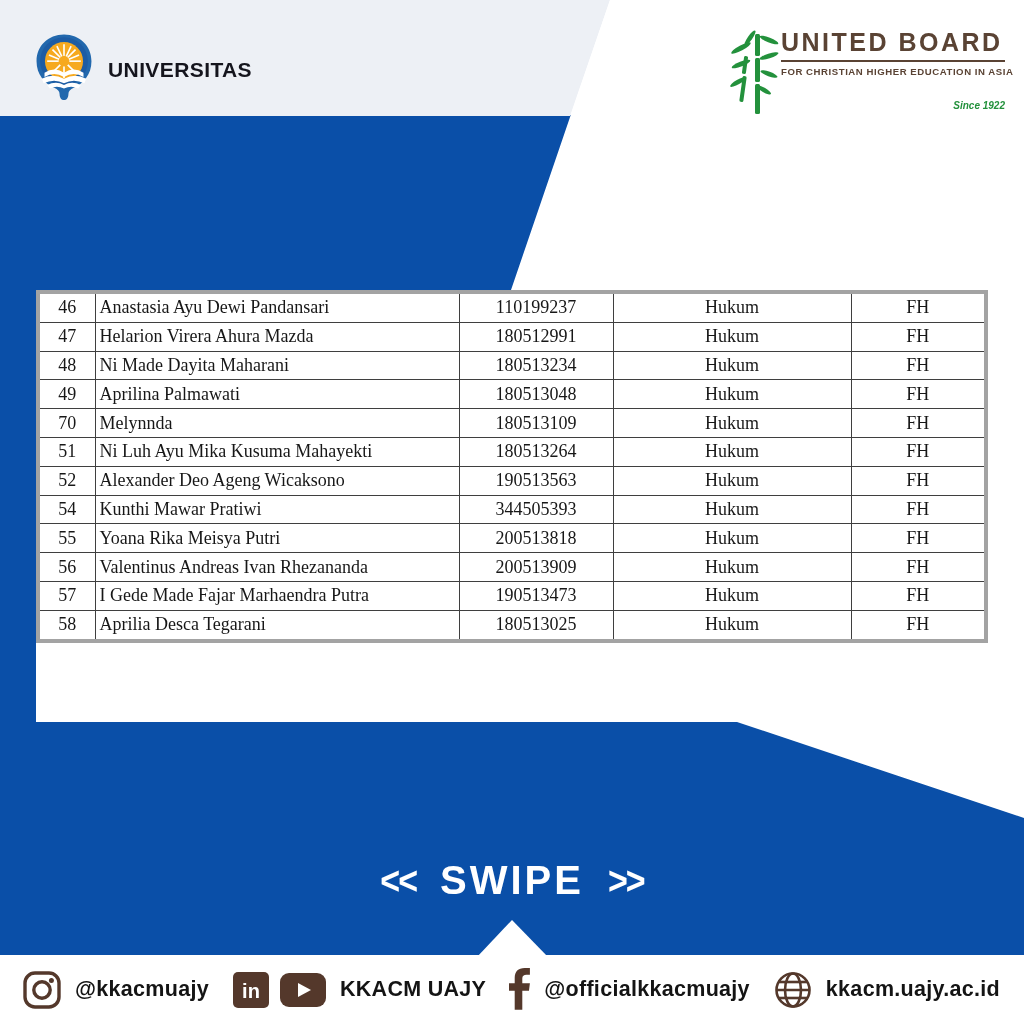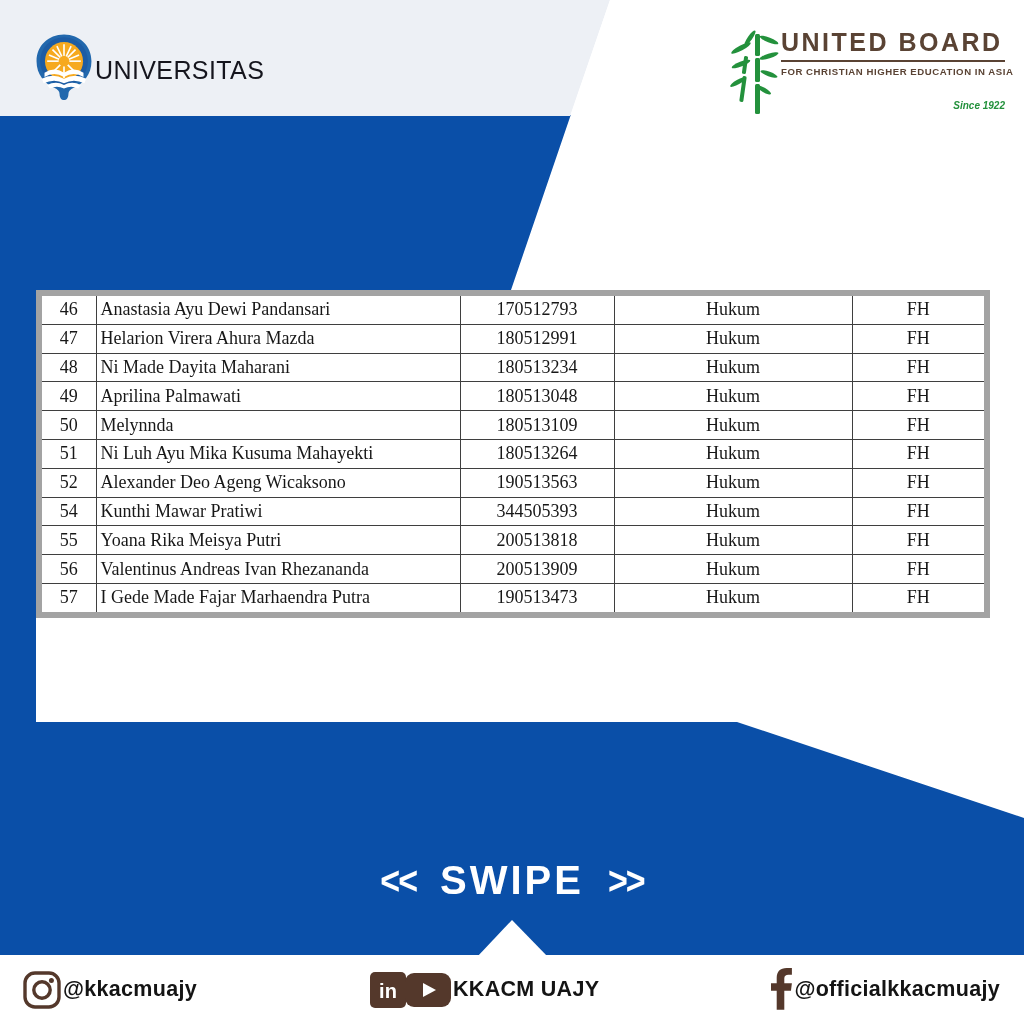--- a/index.html
+++ b/index.html
@@ -14,48 +14,48 @@
     clip-path:polygon(0 0,610px 0,570px 116px,0 116px);}
   .bg-panel{position:absolute;left:0;top:0;width:1024px;height:1024px;background:#ffffff;
     clip-path:polygon(610px 0,1024px 0,1024px 818px,737px 722px,36px 722px,36px 290px,511px 290px);}
   .bg-notch{position:absolute;left:0;top:0;width:1024px;height:1024px;background:#ffffff;
     clip-path:polygon(512px 920px,548px 957px,477px 957px);}
   .bg-footer{position:absolute;left:0;top:955px;width:1024px;height:69px;background:#ffffff;}
 
   
   .uajy{position:absolute;left:33px;top:31px;display:flex;align-items:center;}
   .uajy svg{width:62px;height:78px;}
-  .uajy-text{color:#15151d;font-weight:normal;line-height:26px;font-size:25px;letter-spacing:.4px;}
+  .uajy-text{margin-left:13px;color:#15151d;font-weight:bold;line-height:26px;font-size:21px;letter-spacing:.4px;}
   .ub{position:absolute;left:729px;top:28px;width:276px;}
   .ub-bamboo{position:absolute;left:0;top:2px;width:50px;height:88px;}
   .ub-main{margin-left:52px;}
   .ub-title{color:#5A4334;font-weight:bold;font-size:25px;letter-spacing:2.5px;white-space:nowrap;}
   .ub-rule{height:2px;background:#5A4334;margin-top:3px;}
   .ub-sub{color:#5A4334;font-weight:bold;font-size:9.6px;letter-spacing:.55px;margin-top:4px;white-space:nowrap;}
   .ub-since{color:#23913C;font-weight:bold;font-style:italic;font-size:10px;text-align:right;margin-top:23px;}
 
   
   .table-wrap{position:absolute;left:36px;top:290px;width:948px;}
   table.students{border-collapse:collapse;table-layout:fixed;width:948px;
     font-family:"Liberation Serif","DejaVu Serif",serif;font-size:18px;color:#171717;}
   table.students td{border:1px solid #3F3F3F;height:27.8px;padding:0 4px;overflow:hidden;white-space:nowrap;}
-  table.students{border:6px solid #a3a3a3;}
+  table.students{border:4px solid #a3a3a3;}
   td.c-no,td.c-npm,td.c-prodi,td.c-fak{text-align:center;}
   td.c-name{text-align:left;padding-left:7px;}
 
   
   .swipe{position:absolute;left:0;top:858px;width:1024px;display:flex;justify-content:center;
     align-items:center;gap:24px;color:#ffffff;font-weight:bold;}
   .swipe .chev{font-size:34px;letter-spacing:-2px;transform:scaleY(1.15);}
   .swipe .word{font-size:40px;letter-spacing:3px;}
 
   
   .footer{position:absolute;left:0;top:955px;width:1024px;height:69px;display:flex;
     align-items:center;justify-content:space-between;padding:0 24px 0 22px;box-sizing:border-box;}
-  .f-item{display:flex;align-items:center;gap:1px;}
+  .f-item{display:flex;align-items:center;gap:13px;}
   .f-label{font-weight:bold;font-size:21.5px;color:#141414;letter-spacing:.3px;white-space:nowrap;}
   .f-item svg{display:block;}
 </style>
 </head>
 <body>
 
 <div class="canvas">
 
   <div class="bg-blue"></div>
   <div class="bg-gray"></div>
@@ -124,21 +124,21 @@
         <col style="width:57px">
           <col style="width:364px">
           <col style="width:154px">
         <col style="width:238px">
           <col style="width:135px">
       </colgroup>
       <tbody>
     <tr>
       <td class="c-no">46</td>
       <td class="c-name">Anastasia Ayu Dewi Pandansari</td>
-      <td class="c-npm">170512793</td>
+      <td class="c-npm">110199237</td>
       <td class="c-prodi">Hukum</td>
       <td class="c-fak">FH</td>
     </tr>
 
     <tr>
       <td class="c-no">47</td>
       <td class="c-name">Helarion Virera Ahura Mazda</td>
       <td class="c-npm">180512991</td>
       <td class="c-prodi">Hukum</td>
       <td class="c-fak">FH</td>
@@ -154,21 +154,21 @@
 
     <tr>
       <td class="c-no">49</td>
       <td class="c-name">Aprilina Palmawati</td>
       <td class="c-npm">180513048</td>
       <td class="c-prodi">Hukum</td>
       <td class="c-fak">FH</td>
     </tr>
 
     <tr>
-      <td class="c-no">50</td>
+      <td class="c-no">70</td>
       <td class="c-name">Melynnda</td>
       <td class="c-npm">180513109</td>
       <td class="c-prodi">Hukum</td>
       <td class="c-fak">FH</td>
     </tr>
 
     <tr>
       <td class="c-no">51</td>
       <td class="c-name">Ni Luh Ayu Mika Kusuma Mahayekti</td>
       <td class="c-npm">180513264</td>
@@ -210,20 +210,27 @@
     </tr>
 
     <tr>
       <td class="c-no">57</td>
       <td class="c-name">I Gede Made Fajar Marhaendra Putra</td>
       <td class="c-npm">190513473</td>
       <td class="c-prodi">Hukum</td>
       <td class="c-fak">FH</td>
     </tr>
 
+    <tr>
+      <td class="c-no">58</td>
+      <td class="c-name">Aprilia Desca Tegarani</td>
+      <td class="c-npm">180513025</td>
+      <td class="c-prodi">Hukum</td>
+      <td class="c-fak">FH</td>
+    </tr>
 
 
   </tbody>
     </table>
   </div>
 
   <div class="swipe">
     <span class="chev">&lt;&lt;</span>
     <span class="word">SWIPE</span>
     <span class="chev">&gt;&gt;</span>
@@ -252,15 +259,27 @@
       <span class="f-label">KKACM UAJY</span>
     </div>
 
     <div class="f-item">
       <svg width="22" height="44" viewBox="0 0 22 44">
         <path d="M14 44 L14 24 L21 24 L22 16 L14 16 L14 11 C14 8.2 15.6 7 18.3 7 L22 7 L22 0 L16.5 0 C9.6 0 6 3.8 6 10.4 L6 16 L0 16 L0 24 L6 24 L6 44 Z" fill="#54382B" transform="scale(0.95)"></path>
       </svg>
       <span class="f-label">@officialkkacmuajy</span>
     </div>
 
+    <div class="f-item">
+      <svg width="40" height="40" viewBox="0 0 40 40">
+        <g fill="none" stroke="#54382B" stroke-width="2.6">
+          <circle cx="20" cy="20" r="16.5"></circle>
+          <ellipse cx="20" cy="20" rx="8" ry="16.5"></ellipse>
+          <line x1="3.5" y1="20" x2="36.5" y2="20"></line>
+          <line x1="5.5" y1="12" x2="34.5" y2="12"></line>
+          <line x1="5.5" y1="28" x2="34.5" y2="28"></line>
+        </g>
+      </svg>
+      <span class="f-label">kkacm.uajy.ac.id</span>
+    </div>
 
   </div>
 </div>
 
 </body></html>

